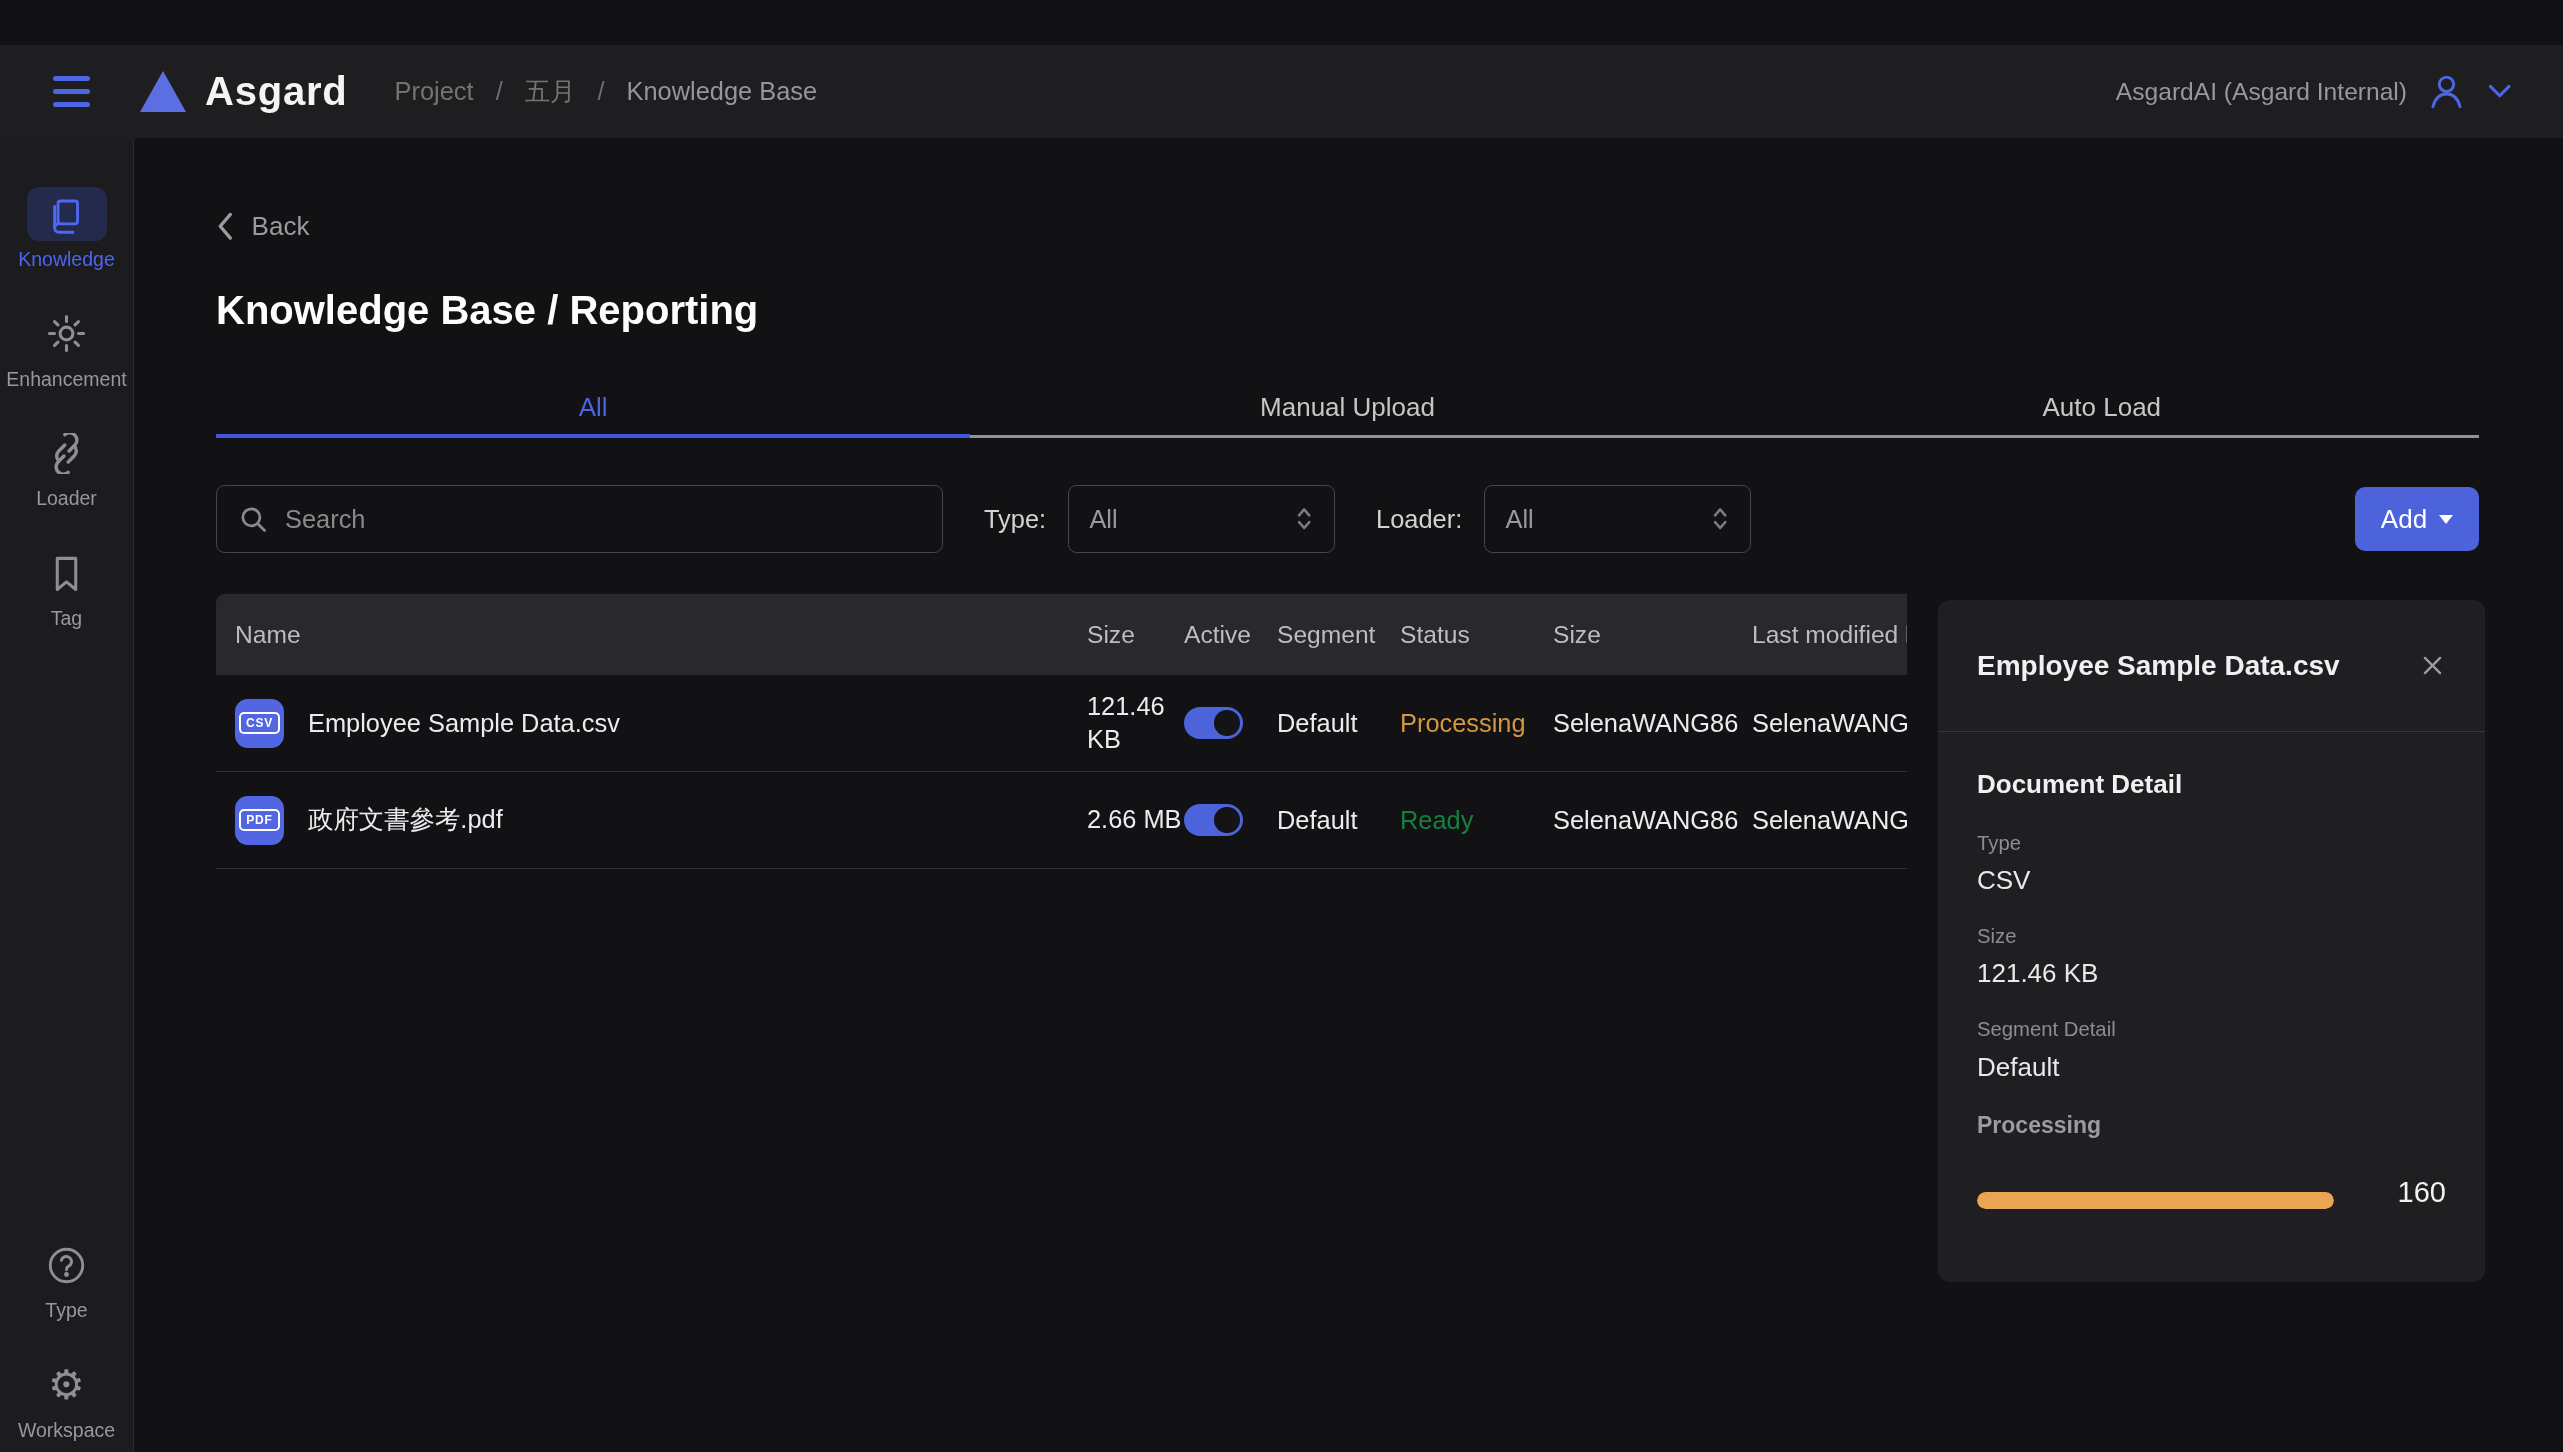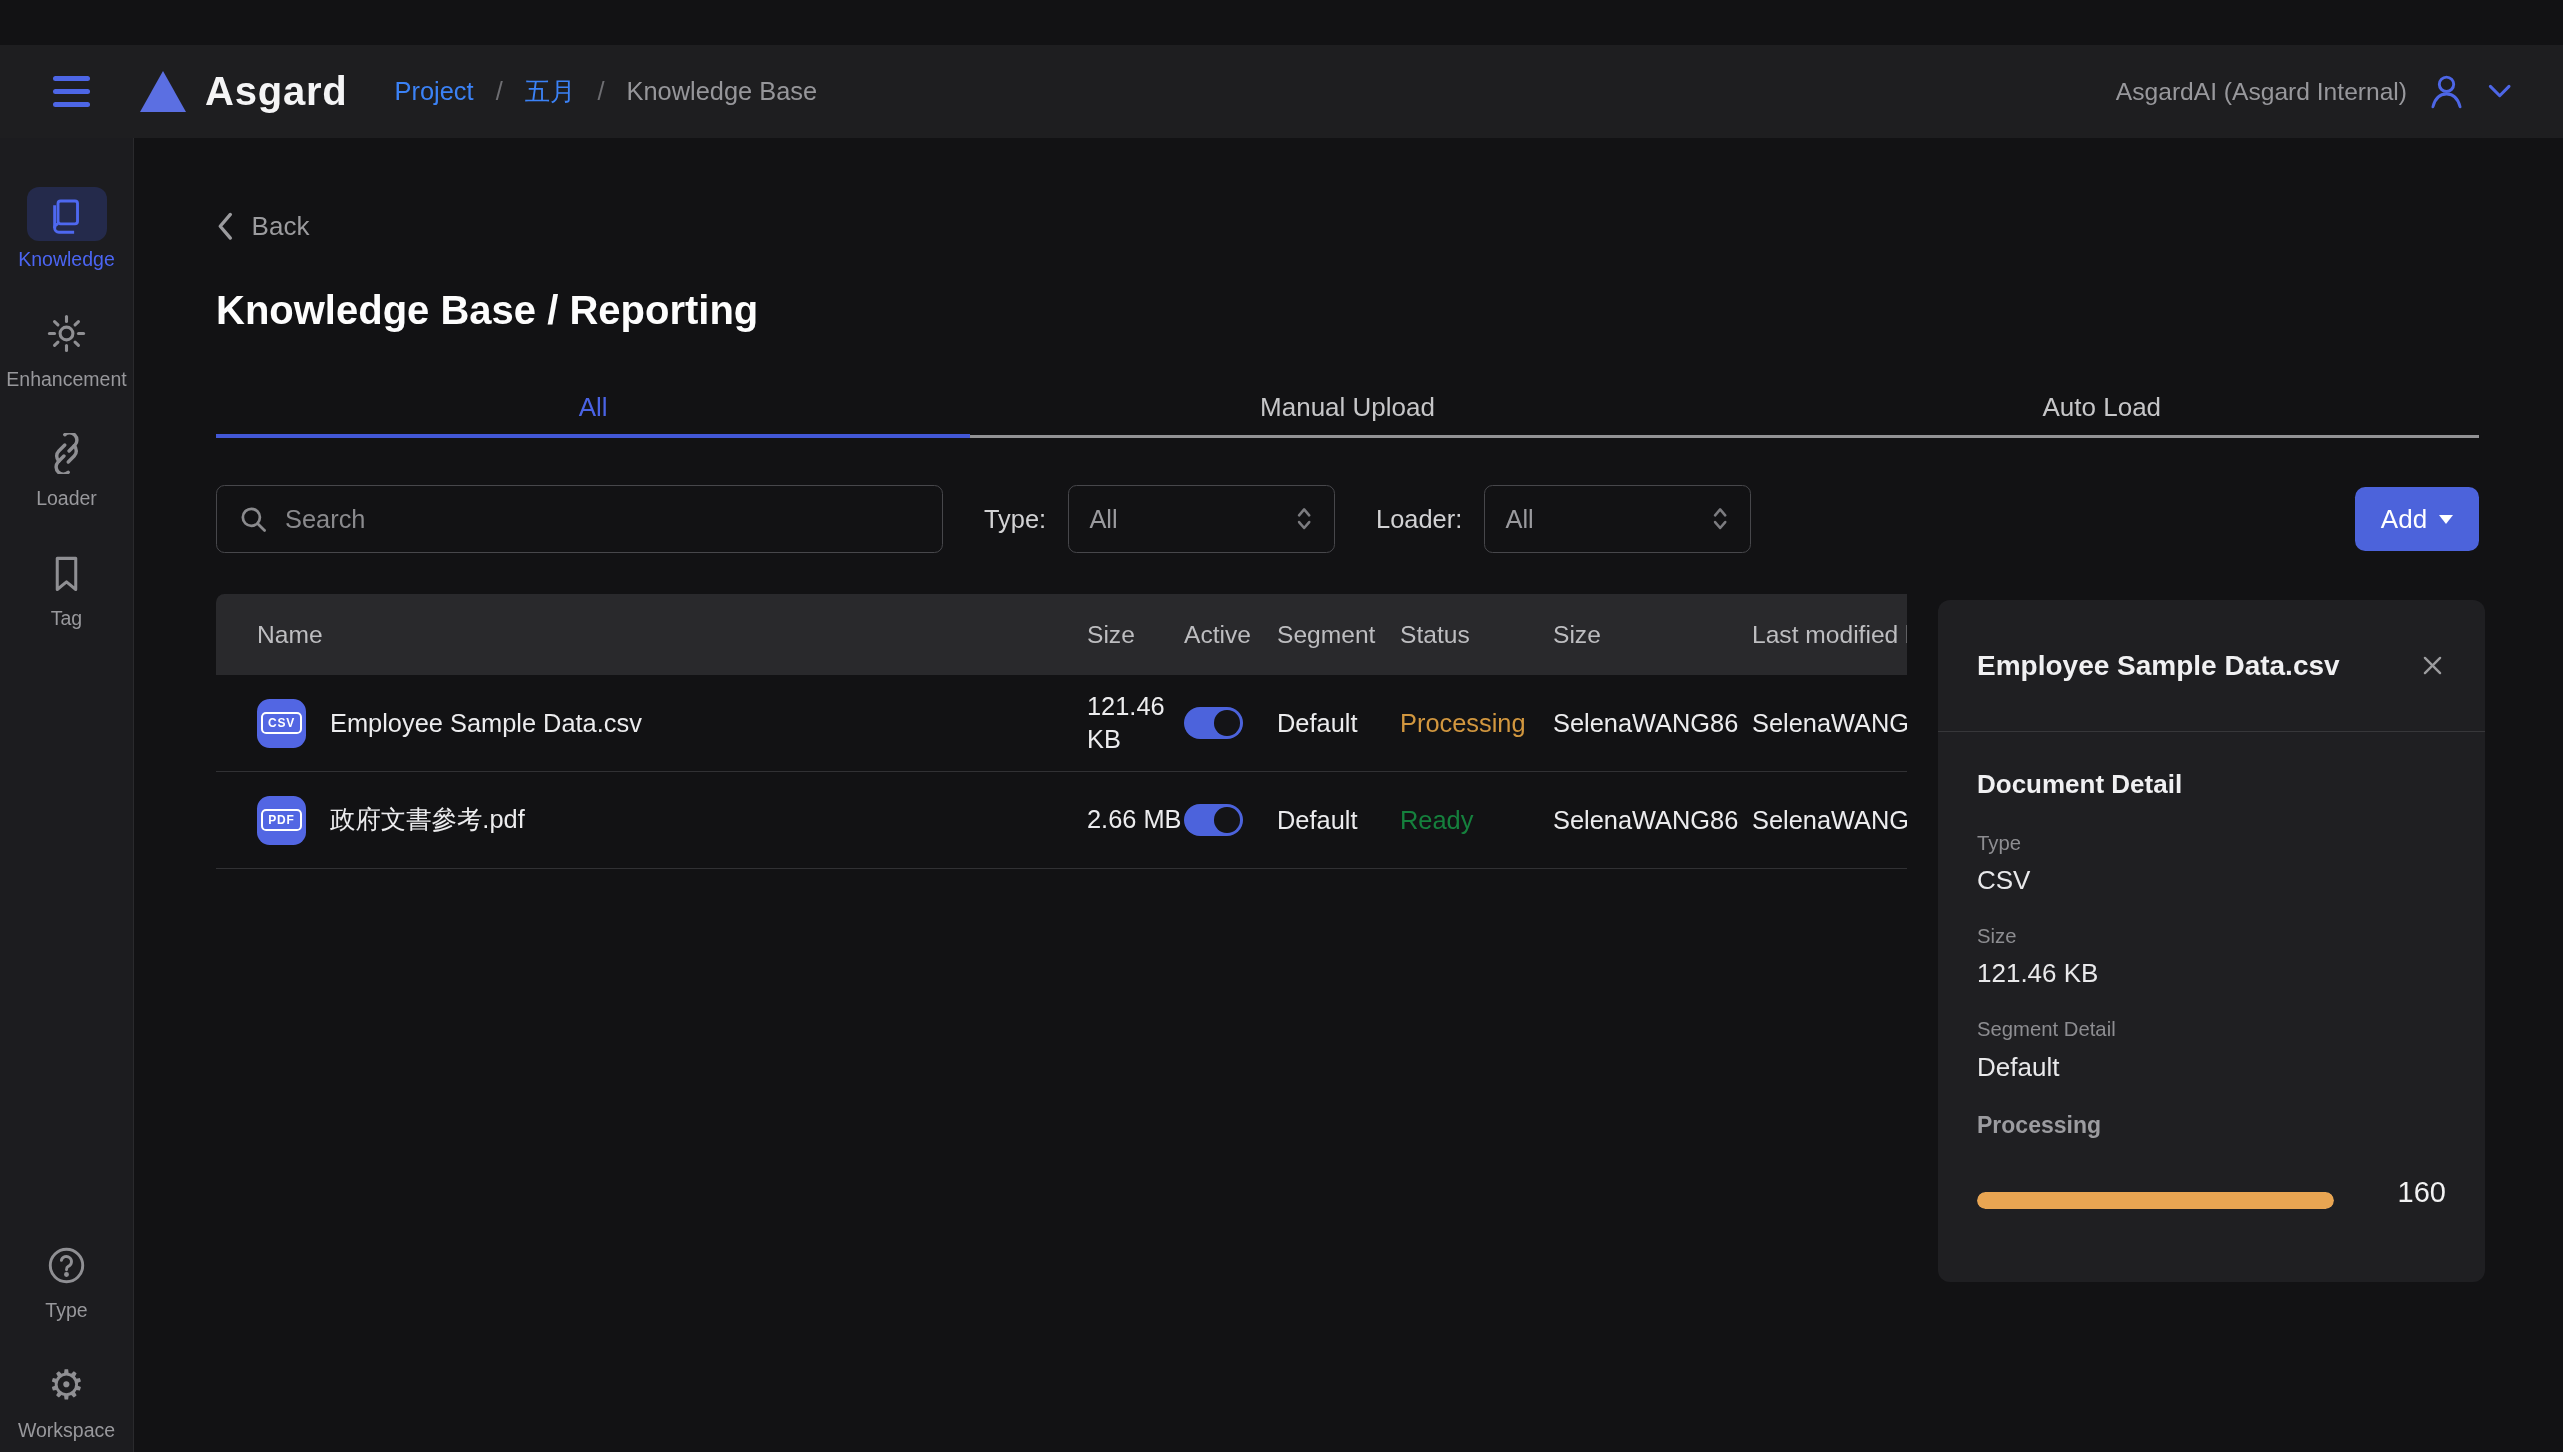--- a/index.html
+++ b/index.html
@@ -21,21 +21,21 @@
   .hamburger { display:flex; flex-direction:column; gap:7.6px; cursor:pointer; padding:5.1px 1.7px; }
   .hamburger span { display:block; width:37px; height:5.1px; border-radius:2.5px; background:#4d66e6; }
   .brand { display:flex; align-items:center; margin-left:49px; }
   .logo-triangle {
     width:0; height:0; margin-right:18.6px;
     border-left:23px solid transparent; border-right:23px solid transparent;
     border-bottom:41px solid #5b6fe2;
   }
   .brand-name { font-size:40px; font-weight:bold; color:#f4f4f5; letter-spacing:0.8px; }
   .breadcrumb { display:flex; align-items:center; margin-left:47px; gap:22px; font-size:25.4px; }
-  .crumb { color:#3b82f6; }
+  .crumb { color:#737373; }
   .crumb.current { color:#96969a; }
   .crumb-sep { color:#6e6e72; }
   .h-right { display:flex; align-items:center; gap:20.3px; }
   .account-name { color:#98989c; font-size:24.6px; }
   .icon { display:inline-flex; align-items:center; justify-content:center; }
 
   
   .app-body { flex:1; display:flex; min-height:0; }
 
   
@@ -75,21 +75,21 @@
   .select { margin-left:22px; width:267px; height:68px; border:1.7px solid #47474b; border-radius:8.5px; display:flex; align-items:center; justify-content:space-between; padding:0 20.3px; cursor:pointer; }
   .select .value { font-size:25.4px; color:#9a9a9e; }
   .add-btn { margin-left:auto; width:124px; height:64px; border-radius:10.2px; background:#4c63db; color:#fff; display:flex; align-items:center; justify-content:center; gap:12px; font-size:26px; cursor:pointer; border:none; font-family:inherit; }
   .caret-down { width:0; height:0; border-left:7.6px solid transparent; border-right:7.6px solid transparent; border-top:9.3px solid #fff; }
 
   
   .table-clip { margin-top:41px; width:1691px; overflow:hidden; }
   .table-inner { width:1797px; }
   .thead { height:81px; background:#29292c; border-radius:8.5px 8.5px 0 0; display:flex; align-items:center; color:#bdbdc0; font-size:24.6px; }
   .trow { height:97px; display:flex; align-items:center; border-bottom:1.7px solid #313134; font-size:25.4px; color:#ececee; cursor:pointer; }
-  .c-name { flex:0 0 871px; padding-left:41px; display:flex; align-items:center; gap:24px; min-width:0; }
+  .c-name { flex:0 0 871px; padding-left:19px; display:flex; align-items:center; gap:24px; min-width:0; }
   .c-size { flex:0 0 97px; line-height:1.3; }
   .c-active { flex:0 0 93px; }
   .c-seg { flex:0 0 123px; }
   .c-status { flex:0 0 153px; }
   .c-owner { flex:0 0 199px; }
   .c-last { flex:0 0 254px; white-space:nowrap; }
   .file-badge { width:49px; height:49px; border-radius:12.7px; background:#5266e3; display:flex; align-items:center; justify-content:center; flex:0 0 49px; }
   .file-chip { border:2.5px solid #fff; border-radius:5.1px; color:#fff; font-size:12px; font-weight:bold; letter-spacing:0.8px; padding:3.4px 5.1px; line-height:1; }
   .switch { width:59px; height:32px; border-radius:16px; background:#4c63dc; position:relative; cursor:pointer; }
   .switch .knob { position:absolute; top:3.4px; right:3.4px; width:25.4px; height:25.4px; border-radius:50%; background:#141417; }

